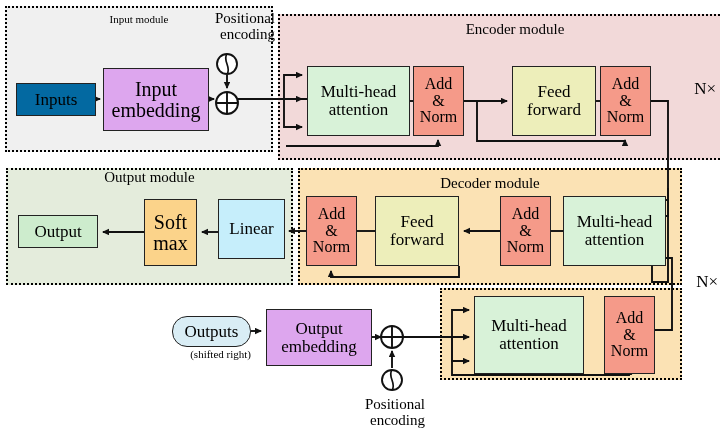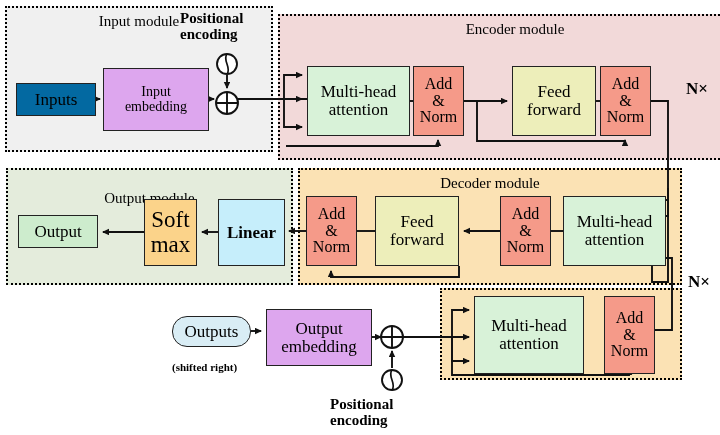--- a/index.html
+++ b/index.html
@@ -3,37 +3,37 @@
 <meta charset="utf-8">
 <style>
   html,body{margin:0;padding:0;background:#ffffff;}
   body{font-family:"Liberation Serif",serif;}
   #stage{position:relative;width:720px;height:435px;background:#ffffff;overflow:hidden;}
   .module{position:absolute;border:2px dotted #000;box-sizing:border-box;}
   .module-title{position:absolute;left:0;right:0;text-align:center;font-size:15px;color:#000;line-height:1;}
   .box{position:absolute;border:1.6px solid #222;box-sizing:border-box;display:flex;
        align-items:center;justify-content:center;text-align:center;line-height:1.05;color:#000;}
   .box span{display:block;width:100%;}
-  .lbl{position:absolute;text-align:left;color:#000;line-height:1.08;font-weight:bold;}
+  .lbl{position:absolute;text-align:right;color:#000;line-height:1.08;}
   svg.wires{position:absolute;left:0;top:0;width:720px;height:435px;overflow:visible;}
   .sym{position:absolute;}
 </style>
 </head>
 <body>
 
 <div id="stage">
 
   <div class="module" id="mod-input" style="left: 5px; top: 6px; width: 268px; height: 146px; background: rgb(240, 240, 240);">
-    <div class="module-title" style="top: 6px; font-size: 15px;">Input module</div>
+    <div class="module-title" style="top: 6px; font-size: 11px;">Input module</div>
   </div>
   <div class="module" id="mod-encoder" style="left: 278px; top: 14px; width: 474px; height: 146px; background: rgb(242, 217, 217);">
     <div class="module-title" style="top: 6px; font-size: 15px;">Encoder module</div>
   </div>
   <div class="module" id="mod-output" style="left: 6px; top: 168px; width: 287px; height: 117px; background: rgb(228, 236, 220);">
-    <div class="module-title" style="top: 21px; font-size: 15px;">Output module</div>
+    <div class="module-title" style="top: 0; font-size: 15px;">Output module</div>
   </div>
   <div class="module" id="mod-decoder" style="left: 298px; top: 168px; width: 384px; height: 117px; background: rgb(251, 226, 180);">
     <div class="module-title" style="top: 6px; font-size: 15px; text-align: center;">Decoder module</div>
   </div>
   <div class="module" id="mod-masked" style="left: 440px; top: 288px; width: 242px; height: 92px; background: rgb(251, 226, 180);"></div>
 
   <svg class="wires" viewBox="0 0 720 435">
     <defs>
       <marker id="ah" markerWidth="7" markerHeight="7" refX="6" refY="3.2" orient="auto" markerUnits="userSpaceOnUse">
         <path d="M0,0 L7,3.2 L0,6.4 z" fill="#111"></path>
@@ -92,21 +92,21 @@
       <path d="M655,330 L672,330 L672,258 L660,258" marker-end="url(#ah)"></path>
     </g>
   </svg>
 
   <div id="boxes">
       <div class="box" style="left: 16px; top: 83px; width: 80px; height: 33px; background: #0369a1; font-size: 17px;">
         <span>
           <div>Inputs</div>
         </span>
       </div>
-      <div class="box" style="left: 103px; top: 68px; width: 106px; height: 63px; background: rgb(221, 166, 238); font-size: 14px;">
+      <div class="box" style="left: 103px; top: 68px; width: 106px; height: 63px; background: rgb(221, 166, 238); font-size: 20px;">
         <span>
           <div>Input</div>
           <div>embedding</div>
         </span>
       </div>
       <div class="box" style="left: 307px; top: 66px; width: 103px; height: 70px; background: rgb(216, 242, 216); font-size: 17px;">
         <span>
           <div>Multi-head</div>
           <div>attention</div>
         </span>
@@ -129,27 +129,27 @@
           <div>Add</div>
           <div>&amp;</div>
           <div>Norm</div>
         </span>
       </div>
       <div class="box" style="left: 18px; top: 215px; width: 80px; height: 33px; background: rgb(205, 236, 205); font-size: 17px;">
         <span>
           <div>Output</div>
         </span>
       </div>
-      <div class="box" style="left: 144px; top: 199px; width: 53px; height: 67px; background: rgb(251, 211, 138); font-size: 23px; justify-content: flex-end;">
+      <div class="box" style="left: 144px; top: 199px; width: 53px; height: 67px; background: rgb(251, 211, 138); font-size: 20px; justify-content: flex-end;">
         <span>
           <div>Soft</div>
           <div>max</div>
         </span>
       </div>
-      <div class="box" style="left: 218px; top: 199px; width: 67px; height: 67px; background: rgb(198, 238, 251); font-size: 17px; font-weight: bold;">
+      <div class="box" style="left: 218px; top: 199px; width: 67px; height: 60px; background: rgb(198, 238, 251); font-size: 17px;">
         <span>
           <div>Linear</div>
         </span>
       </div>
       <div class="box" style="left: 306px; top: 196px; width: 51px; height: 70px; background: rgb(245, 154, 137); font-size: 16px;">
         <span>
           <div>Add</div>
           <div>&amp;</div>
           <div>Norm</div>
         </span>
@@ -201,21 +201,21 @@
 
   <div id="labels">
       <div class="lbl" style="left: 180px; top: 10px; width: 95px; font-size: 15px;">
         <div>Positional</div>
         <div>encoding</div>
       </div>
       <div class="lbl" style="left: 330px; top: 396px; width: 95px; font-size: 15px;">
         <div>Positional</div>
         <div>encoding</div>
       </div>
-      <div class="lbl" style="left: 172px; top: 362px; width: 79px; font-size: 11px;">
+      <div class="lbl" style="left: 172px; top: 349px; width: 79px; font-size: 11px;">
         <div>(shifted right)</div>
       </div>
       <div class="lbl" style="left: 686px; top: 80px; width: 30px; font-size: 17px;">
         <div>N×</div>
       </div>
       <div class="lbl" style="left: 688px; top: 273px; width: 30px; font-size: 17px;">
         <div>N×</div>
       </div>
     </div>
 

